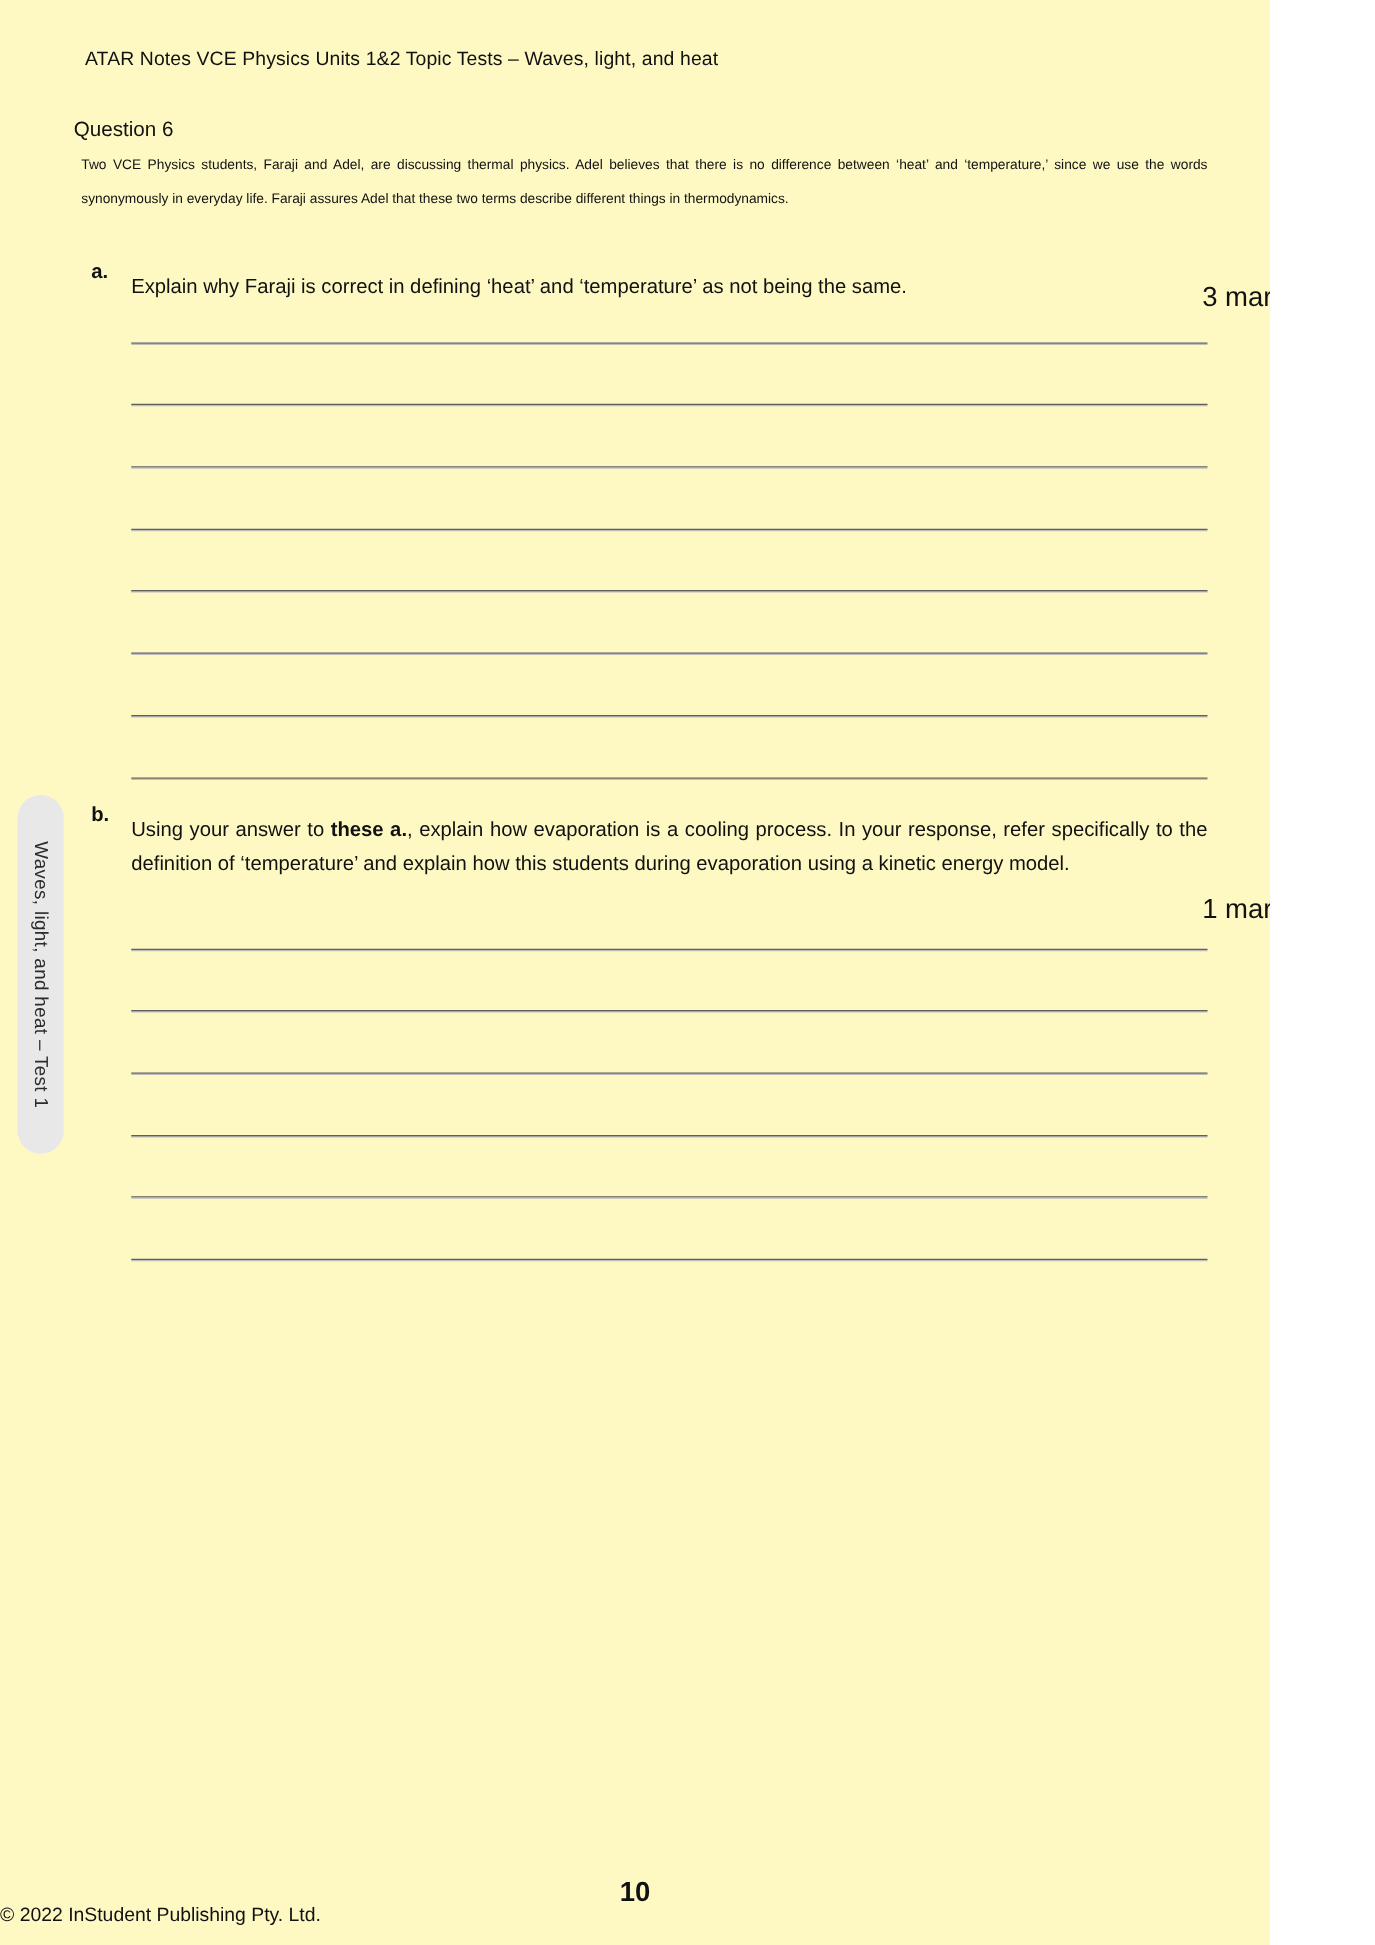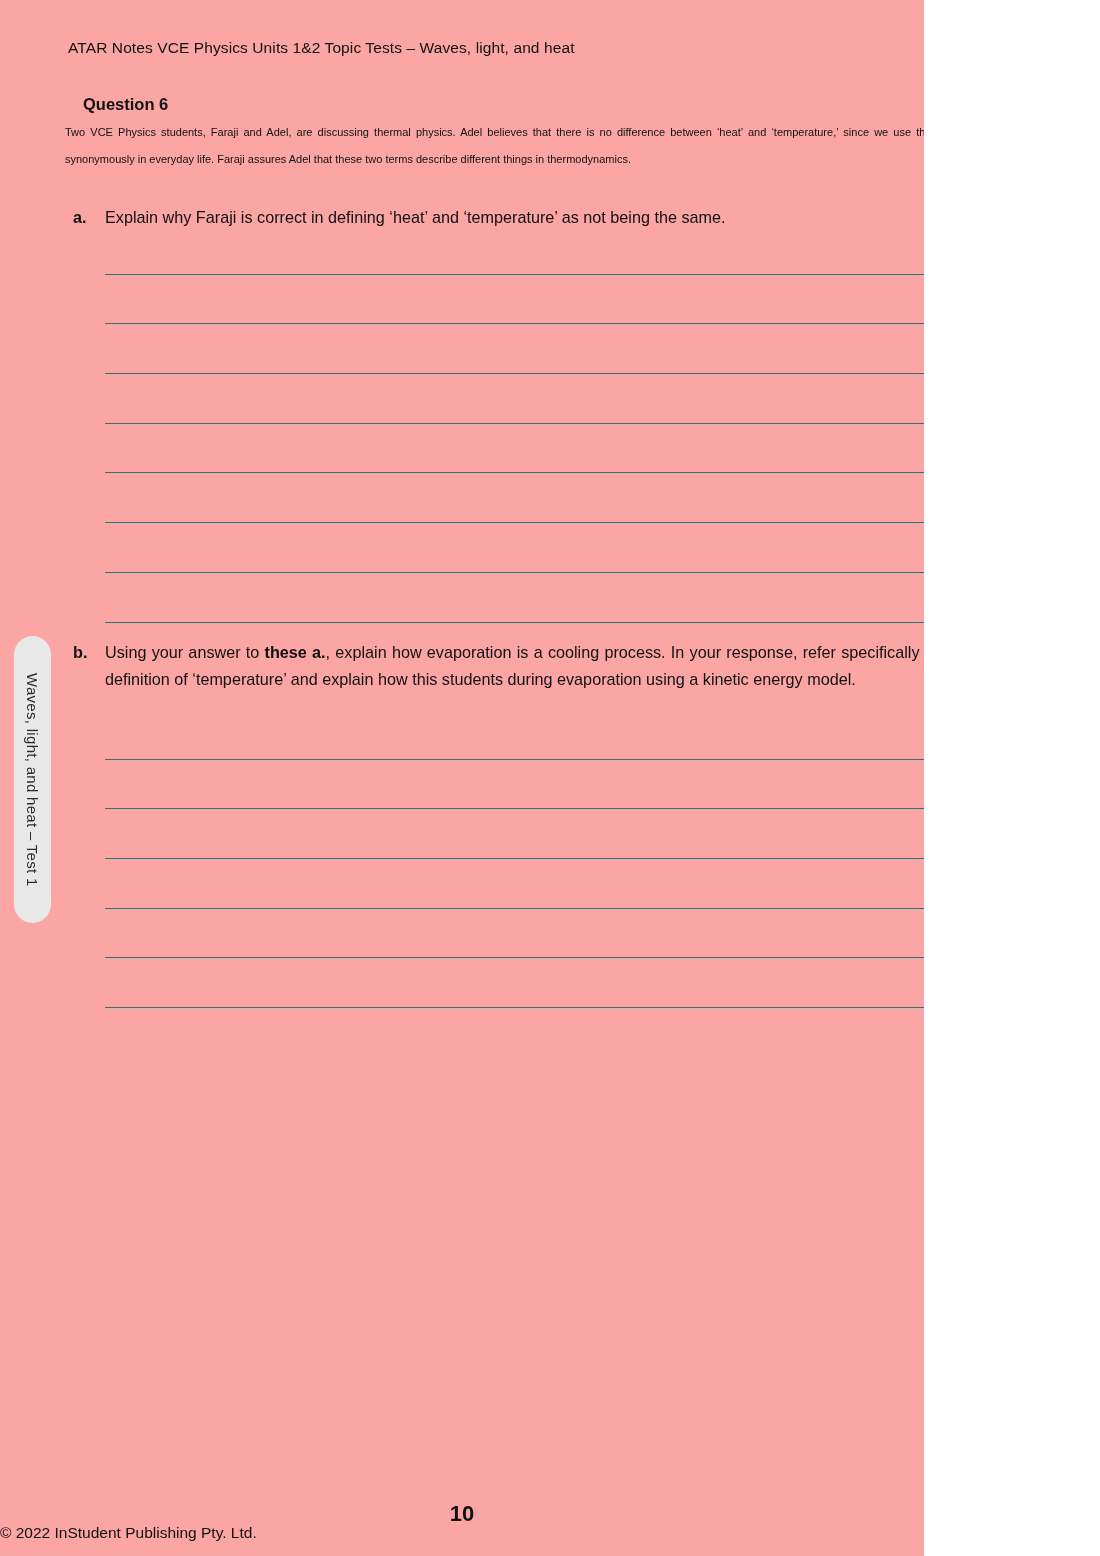--- a/index.html
+++ b/index.html
@@ -1,39 +1,39 @@
 <!DOCTYPE html>
 <html><head>
 <meta charset="utf-8">
 <style>
   * { margin: 0; padding: 0; box-sizing: border-box; }
   html, body { background: #ffffff; }
   .page {
     position: relative;
-    width: 924px;
+    width: 1016px;
     height: 1556px;
-    background: #fca5a5;
+    background: #fef9c3;
     font-family: "Liberation Sans", sans-serif;
     color: #111111;
     overflow: hidden;
   }
   .header-title {
     position: absolute;
     left: 68px;
     top: 39px;
     font-size: 15.5px;
     letter-spacing: 0.1px;
     color: #111111;
   }
   .question-title {
     position: absolute;
-    left: 83px;
+    left: 59px;
     top: 95px;
     font-size: 16.5px;
-    font-weight: bold;
+    font-weight: normal;
   }
   .question-intro {
     position: absolute;
     left: 65px;
     top: 119px;
     width: 901px;
     font-size: 11px;
     line-height: 27px;
     text-align: justify;
   }
@@ -50,20 +50,21 @@
     top: 0;
     font-size: 16.2px;
     font-weight: bold;
     line-height: 27px;
   }
   .part-text {
     margin-left: 32px;
     width: 861px;
     font-size: 16.2px;
     line-height: 27px;
+    margin-top: 12px;
   }
   .part-b .part-text { text-align: justify; }
   .marks {
     position: absolute;
     right: 0;
     font-size: 22px;
     line-height: 27px;
     white-space: nowrap;
     margin-top: 20px;
   }

